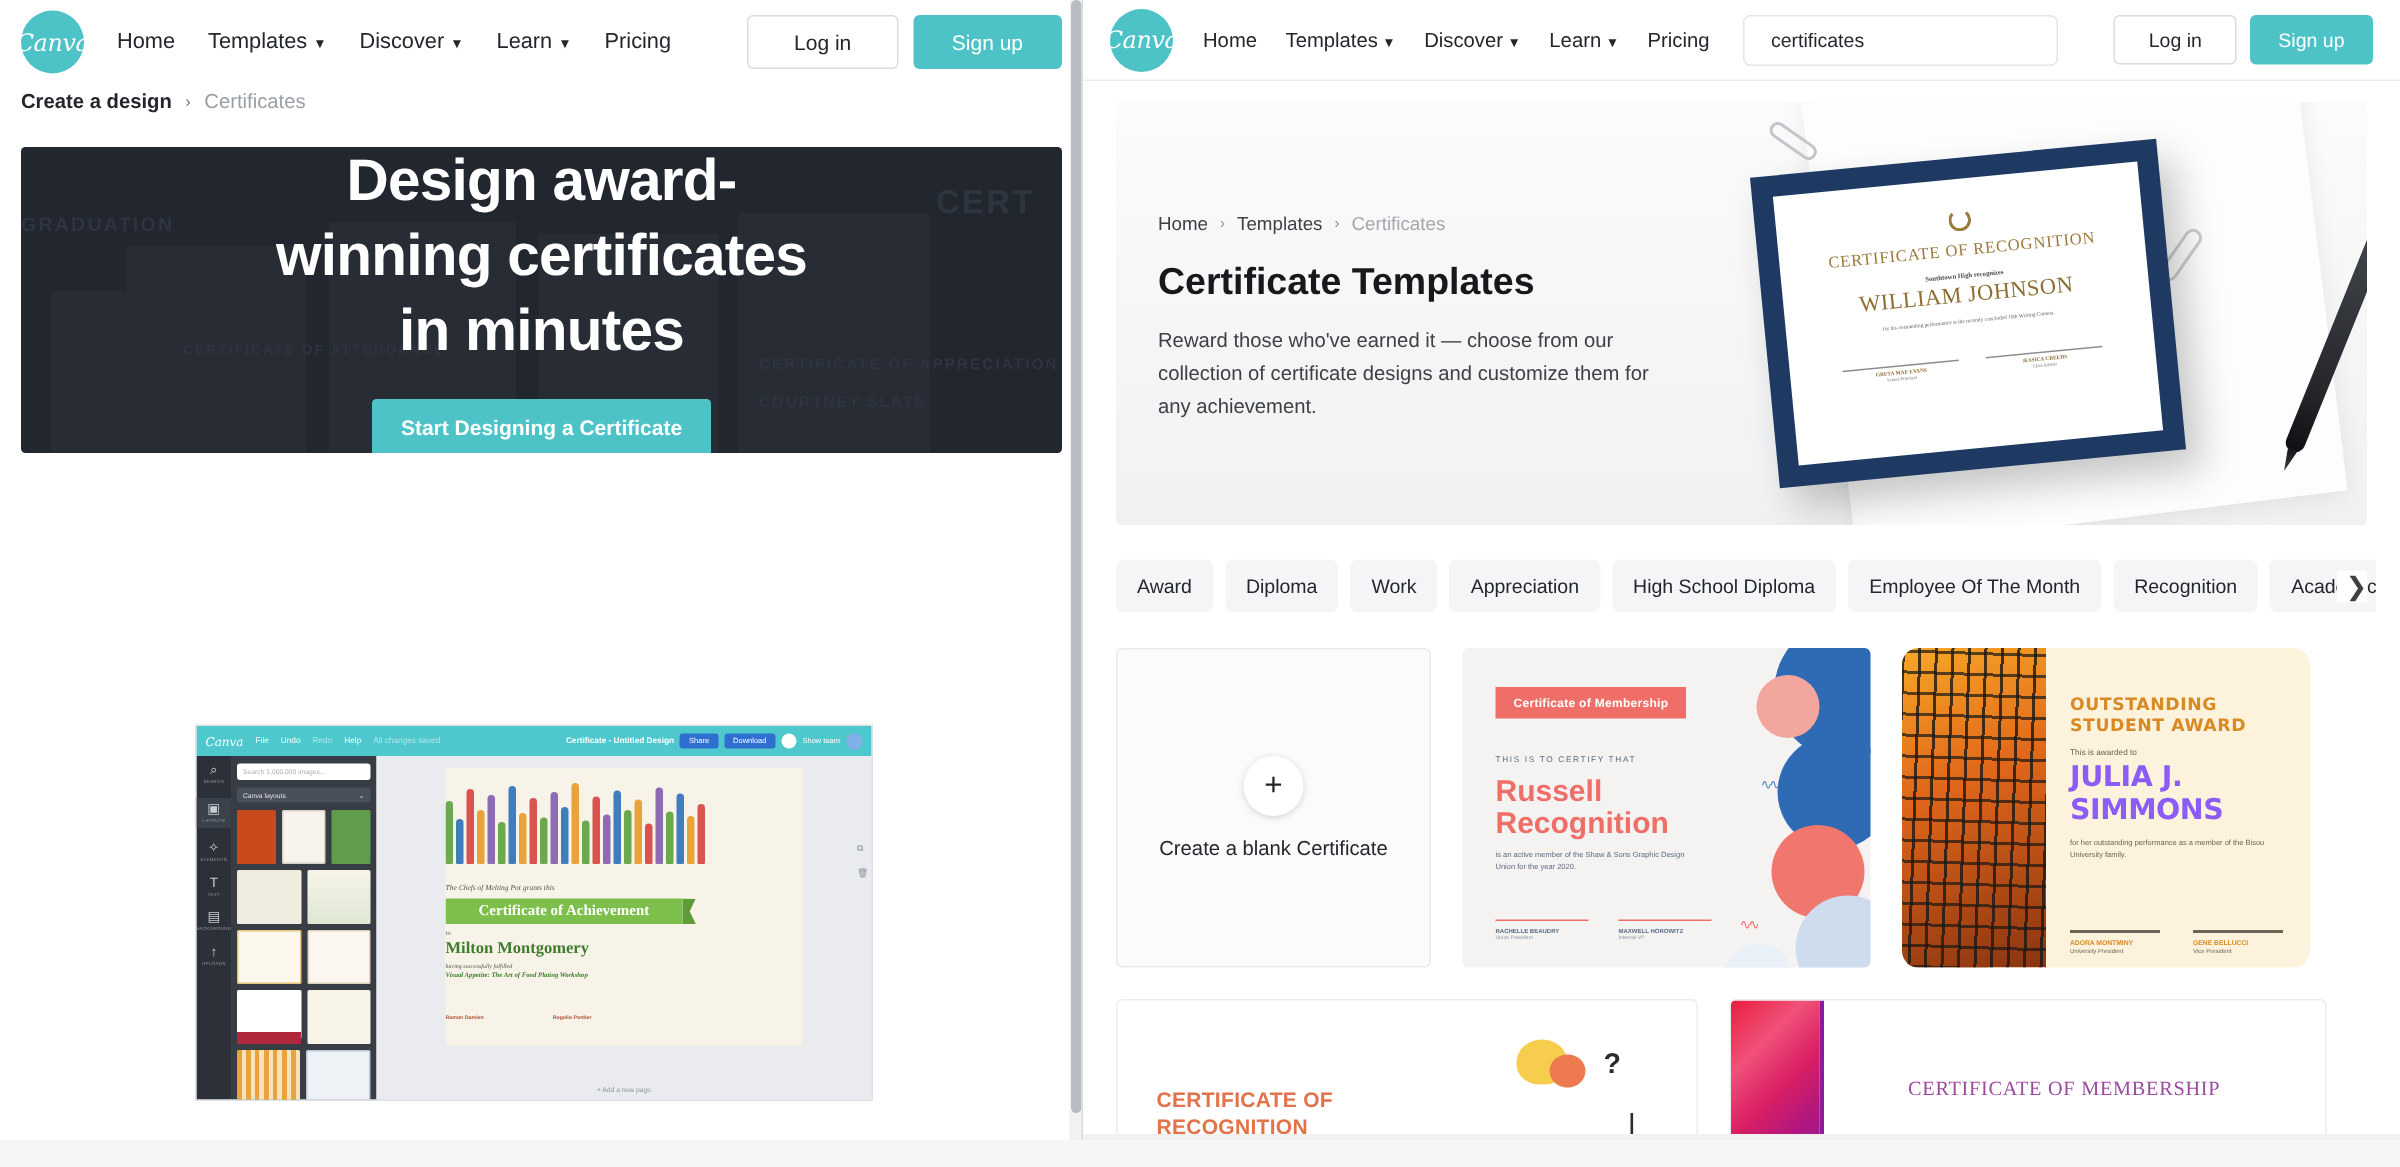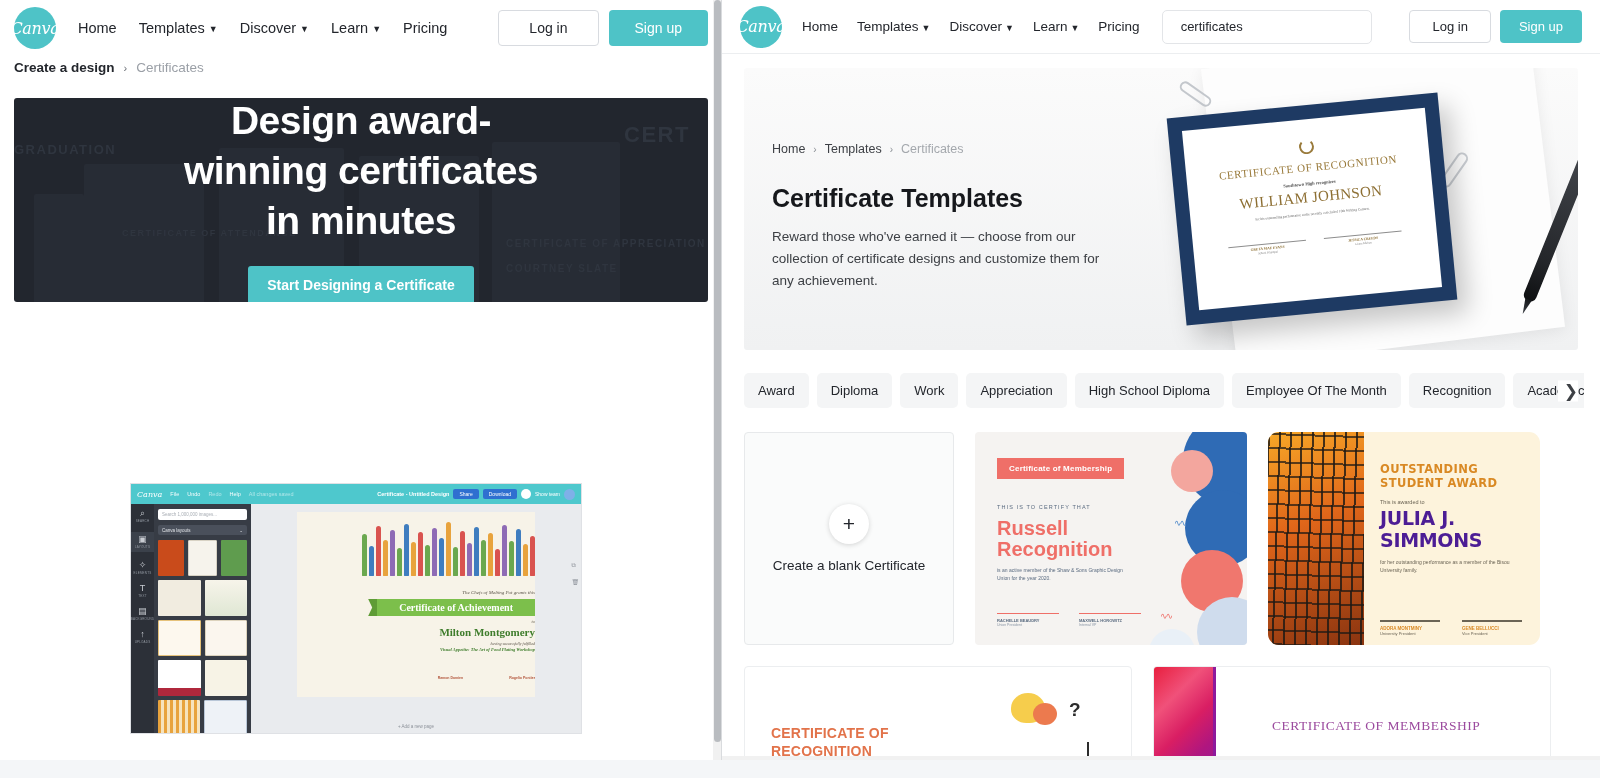--- a/index.html
+++ b/index.html
@@ -124,21 +124,21 @@
   }
   .ed-thumbs { margin-top: 5px; display: flex; flex-direction: column; gap: 4px; }
   .ed-thumb-row { display: flex; gap: 4px; }
   .ed-thumb { height: 36px; border-radius: 1px; flex: 1; }
   .ed-canvas-wrap {
     flex: 1; background: #e9ebee; display: flex; align-items: flex-start;
     justify-content: center; padding-top: 8px; position: relative;
   }
   .ed-cert {
     width: 238px; height: 185px; background: #f7f3e8;
-    display: flex; flex-direction: column; align-items: flex-end;
+    display: flex; flex-direction: column; align-items: flex-start;
     padding-top: 6px; position: relative; overflow: hidden;
   }
   .utensils { display: flex; gap: 2px; align-items: flex-end; height: 58px; }
   .ut { width: 5px; border-radius: 3px 3px 1px 1px; }
   .cert-pre { font-size: 5px; color: #5a5348; margin-top: 14px; font-family: "Liberation Serif", serif; font-style: italic; }
   .ribbon {
     margin-top: 4px; background: #7cbf4b; color: #fff; font-size: 10px;
     padding: 3px 22px; font-family: "Liberation Serif", serif; font-weight: bold;
     position: relative;
   }
@@ -211,21 +211,21 @@
   .rp-hero {
     position: relative; margin: 14px 22px 0 22px; height: 282px;
     background: linear-gradient(180deg,#fbfbfb 0%, #f0f1f2 100%);
     border-radius: 3px; overflow: hidden;
   }
   .rp-hero-content { position: absolute; left: 28px; top: 74px; width: 330px; }
   .rp-crumbs { display: flex; align-items: center; gap: 8px; font-size: 12.5px; }
   .rp-crumbs a { color: #3d4045; text-decoration: none; }
   .rp-crumbs .sep { color: #8b9096; font-size: 10px; }
   .rp-crumbs .dim { color: #a4a8ad; }
-  .rp-hero h2 { font-size: 25px; color: #16181c; margin-top: 28px; font-weight: bold; }
+  .rp-hero h2 { font-size: 25px; color: #16181c; margin-top: 18px; font-weight: bold; }
   .rp-hero p { font-size: 13.5px; color: #3d4045; line-height: 1.62; margin-top: 13px; }
 
   
   .mockup { position: absolute; right: 0; top: 0; width: 430px; height: 282px; overflow: hidden; }
   .mk-paper {
     position: absolute; left: 70px; top: -20px; width: 330px; height: 300px;
     background: #fdfdfd; transform: rotate(-7deg); box-shadow: 0 3px 16px rgba(0,0,0,.07);
   }
   .mk-clip {
     position: absolute; left: 42px; top: 8px; width: 11px; height: 36px;
@@ -332,21 +332,21 @@
   .aw-photo {
     width: 96px; height: 100%;
     background:
       repeating-linear-gradient(92deg, rgba(30,25,20,.82) 0 2px, transparent 2px 11px),
       repeating-linear-gradient(2deg, rgba(30,25,20,.72) 0 2px, transparent 2px 14px),
       linear-gradient(160deg,#f7a827 0%, #e0661a 42%, #8a3410 100%);
   }
   .aw-body { flex: 1; padding: 30px 14px 0 16px; }
   .aw-title { font-size: 11.5px; color: #d98924; font-weight: bold; letter-spacing: .4px; font-family: "DejaVu Sans", sans-serif; }
   .aw-to { font-size: 5.5px; color: #6b6455; margin-top: 9px; }
-  .aw-name { font-size: 19px; color: #4c1d95; font-weight: bold; margin-top: 2px; letter-spacing: -0.3px; font-family: "DejaVu Sans", sans-serif; }
+  .aw-name { font-size: 19px; color: #8b5cf6; font-weight: bold; margin-top: 2px; letter-spacing: -0.3px; font-family: "DejaVu Sans", sans-serif; }
   .aw-desc { font-size: 5px; color: #6b6455; margin-top: 8px; line-height: 1.5; }
   .aw-sigs { display: flex; gap: 22px; margin-top: 46px; }
   .aw-sig .ln { width: 60px; height: 1.5px; background: #6b6455; }
   .aw-sig .n1 { font-size: 4.5px; color: #d98924; font-weight: bold; margin-top: 4px; }
   .aw-sig .n2 { font-size: 4px; color: #6b6455; }
 
   
   .tpl-grid-2 {
     display: grid; grid-template-columns: 388px 398px; gap: 21px;
     margin: 21px 0 0 22px;

